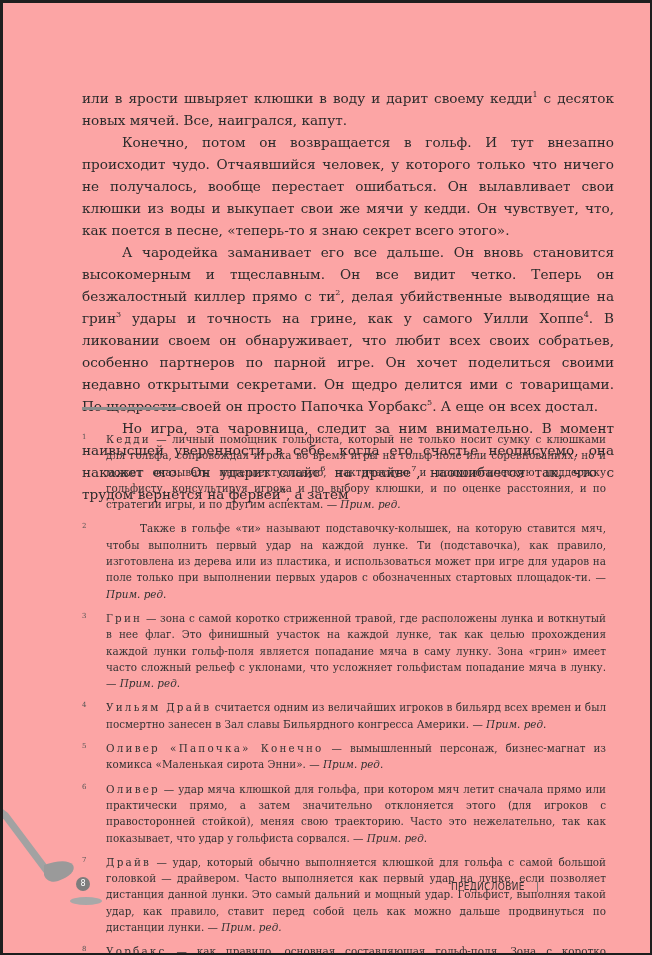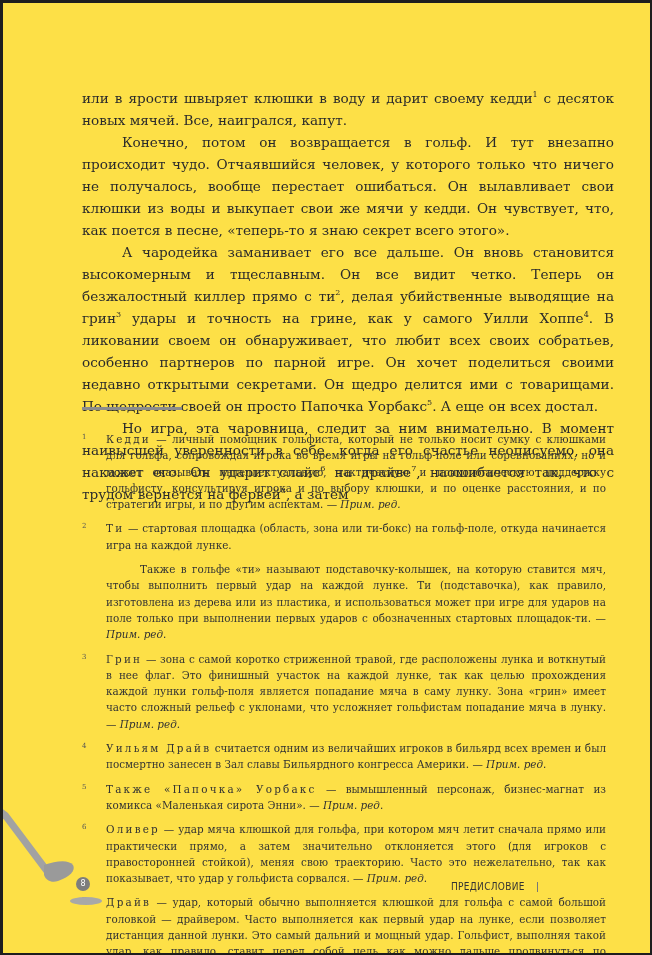--- a/index.html
+++ b/index.html
@@ -1,21 +1,21 @@
 <!DOCTYPE html>
 <html><head>
 <meta charset="utf-8">
 <style>
   html, body { margin: 0; padding: 0; }
   body {
     width: 652px; height: 955px; background: #1e1e1e; position: relative; overflow: hidden;
   }
   .page {
     position: absolute; left: 3px; top: 3px; width: 647px; height: 950px;
-    background: #fde047; overflow: hidden;
+    background: #fca5a5; overflow: hidden;
   }
   .body-text {
     position: absolute; left: 79px; top: 84px; width: 532px;
     font-family: "DejaVu Serif", "Liberation Serif", serif;
     font-size: 13.6px; line-height: 22px; color: #2b2b2b;
     text-align: justify;
   }
   .body-text p { margin: 0; }
   .body-text p.indent { text-indent: 40px; }
   sup { font-size: 8px; line-height: 0; vertical-align: super; }
@@ -62,34 +62,33 @@
 
   <div class="divider"></div>
 
   <div class="footnotes">
     <div class="fn">
       <span class="fn-num">1</span>
       <p><span class="fn-term">Кедди</span><span> — личный помощник гольфиста, который не только носит сумку с клюшками для голь­фа, сопровождая игрока во время игры на гольф-поле или соревнованиях, но и может оказывать интеллектуальную, тактическую и психологическую поддержку гольфисту, консультируя игрока и по выбору клюшки, и по оценке расстояния, и по стратегии игры, и по другим аспектам. — </span><span class="fn-note">Прим. ред.</span></p>
     </div>
     <div class="fn">
       <span class="fn-num">2</span>
-      <p><span class="fn-term">Ти</span><span> — стартовая площадка (область, зона или ти-бокс) на гольф-поле, откуда начинается игра на каждой лунке.</span></p>
       <p class="fn-cont"><span>Также в гольфе «ти» называют подставочку-колышек, на которую ставится мяч, чтобы выполнить первый удар на каждой лунке. Ти (подставочка), как правило, изготовлена из дерева или из пластика, и использоваться может при игре для ударов на поле только при выполнении первых ударов с обозначенных стартовых площадок-ти. — </span><span class="fn-note">Прим. ред.</span></p>
     </div>
     <div class="fn">
       <span class="fn-num">3</span>
       <p><span class="fn-term">Грин</span><span> — зона с самой коротко стриженной травой, где расположены лунка и воткнутый в нее флаг. Это финишный участок на каждой лунке, так как целью прохождения каждой лунки гольф-поля является попадание мяча в саму лунку. Зона «грин» имеет часто сложный рельеф с уклонами, что усложняет гольфистам попадание мяча в лунку. — </span><span class="fn-note">Прим. ред.</span></p>
     </div>
     <div class="fn">
       <span class="fn-num">4</span>
       <p><span class="fn-term">Уильям Драйв</span><span> считается одним из величайших игроков в бильярд всех времен и был по­смертно занесен в Зал славы Бильярдного конгресса Америки. — </span><span class="fn-note">Прим. ред.</span></p>
     </div>
     <div class="fn">
       <span class="fn-num">5</span>
-      <p><span class="fn-term">Также «Папочка» Уорбакс</span><span> — вымышленный персонаж, бизнес-магнат из комикса «Маленькая сирота Энни». — </span><span class="fn-note">Прим. ред.</span></p>
+      <p><span class="fn-term">Оливер «Папочка» Конечно</span><span> — вымышленный персонаж, бизнес-магнат из комикса «Маленькая сирота Энни». — </span><span class="fn-note">Прим. ред.</span></p>
     </div>
     <div class="fn">
       <span class="fn-num">6</span>
       <p><span class="fn-term">Оливер</span><span> — удар мяча клюшкой для гольфа, при котором мяч летит сначала прямо или практи­чески прямо, а затем значительно отклоняется этого (для игроков с правосторонней стойкой), меняя свою траекторию. Часто это нежелательно, так как показывает, что удар у гольфиста сорвался. — </span><span class="fn-note">Прим. ред.</span></p>
     </div>
     <div class="fn">
       <span class="fn-num">7</span>
       <p><span class="fn-term">Драйв</span><span> — удар, который обычно выполняется клюшкой для гольфа с самой большой головкой — драйвером. Часто выполняется как первый удар на лунке, если позволяет дистанция данной лунки. Это самый дальний и мощный удар. Гольфист, выполняя такой удар, как правило, ставит перед собой цель как можно дальше продвинуться по дистанции лунки. — </span><span class="fn-note">Прим. ред.</span></p>
     </div>
     <div class="fn">

